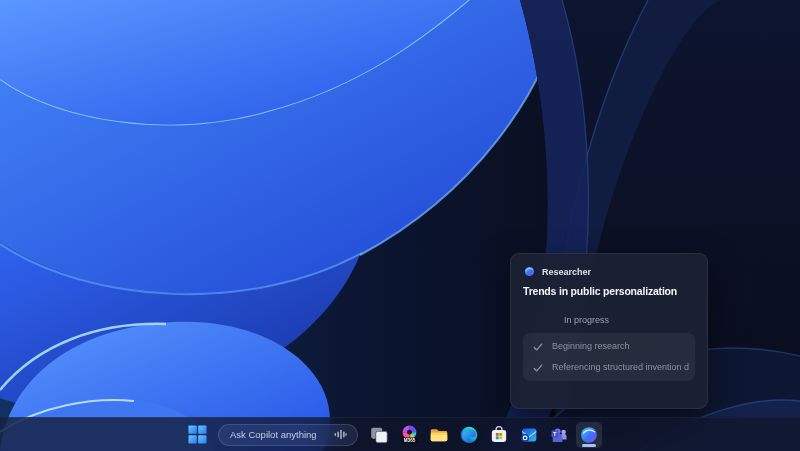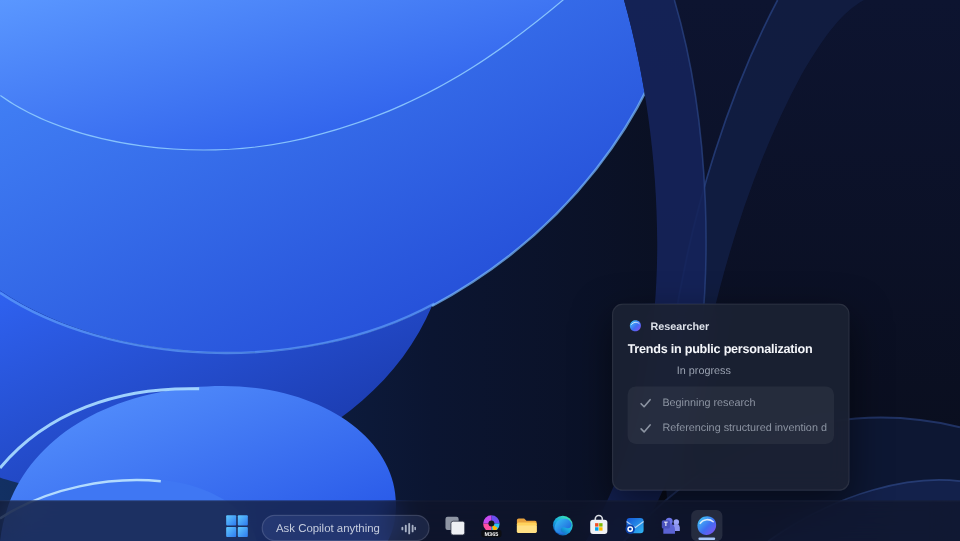--- a/index.html
+++ b/index.html
@@ -9,36 +9,36 @@
 
   
   .research-card{position:absolute;left:510px;top:253px;width:198px;height:156px;
     box-sizing:border-box;padding:11px 12px 10px 12px;border-radius:9px;
     background:rgba(27,34,51,0.92);border:1px solid rgba(255,255,255,0.07);
     box-shadow:0 12px 32px rgba(0,0,0,0.5);backdrop-filter:blur(10px);}
   .card-header{display:flex;align-items:center;gap:6px;height:13px;}
   .app-label{font-size:9px;font-weight:600;color:#dde1e9;}
   .card-title{margin-top:7px;font-size:10.5px;font-weight:700;color:#f4f6fa;
     letter-spacing:-0.2px;white-space:nowrap;overflow:hidden;}
-  .card-status{margin-top:7px;font-size:9px;color:#9aa2b1;padding-left:41px;}
+  .card-status{margin-top:18px;font-size:9px;color:#9aa2b1;padding-left:41px;}
   .steps-panel{margin-top:8px;border-radius:7px;background:rgba(255,255,255,0.055);
     padding:8px 5px 8px 8px;display:flex;flex-direction:column;gap:9px;}
   .step-row{display:flex;align-items:flex-start;gap:7px;}
   .step-icon{width:14px;flex:0 0 14px;display:flex;justify-content:center;padding-top:1px;}
   .step-label{font-size:9px;line-height:1.3;}
   .step-row.done .step-label{color:#8c94a2;white-space:nowrap;overflow:hidden;}
   .step-row.active .step-label{color:#e9edf4;}
   .spinner{width:10px;height:10px;border-radius:50%;box-sizing:border-box;
     border:1.6px solid #7fe3e8;border-right-color:transparent;transform:rotate(12deg);}
 
   
   .taskbar{position:absolute;left:0;bottom:0;width:800px;height:33px;
     background:rgba(15,21,41,0.72);backdrop-filter:blur(12px);
     border-top:1px solid rgba(255,255,255,0.04);}
-  .tb-items{position:absolute;left:184px;top:0;height:100%;display:flex;align-items:flex-end;gap:4px;}
+  .tb-items{position:absolute;left:184px;top:0;height:100%;display:flex;align-items:center;gap:4px;}
   .tb-btn{width:26px;height:26px;border-radius:5px;display:flex;align-items:center;
     justify-content:center;position:relative;flex:0 0 auto;}
   .tb-btn.active-app{background:rgba(255,255,255,0.10);}
   .active-underline{position:absolute;bottom:1px;left:50%;transform:translateX(-50%);
     width:14px;height:2.5px;border-radius:2px;background:#a4c4f7;}
   .search-pill{width:140px;height:22px;margin-left:4px;margin-right:4px;border-radius:11px;
     background:rgba(125,150,230,0.13);border:1px solid rgba(255,255,255,0.13);
     display:flex;align-items:center;box-sizing:border-box;padding:0 8px 0 11px;}
   .search-text{font-size:9.5px;color:#c6cdde;flex:1;white-space:nowrap;overflow:hidden;}
   .voice-btn{display:flex;align-items:center;justify-content:center;padding:2px;}

